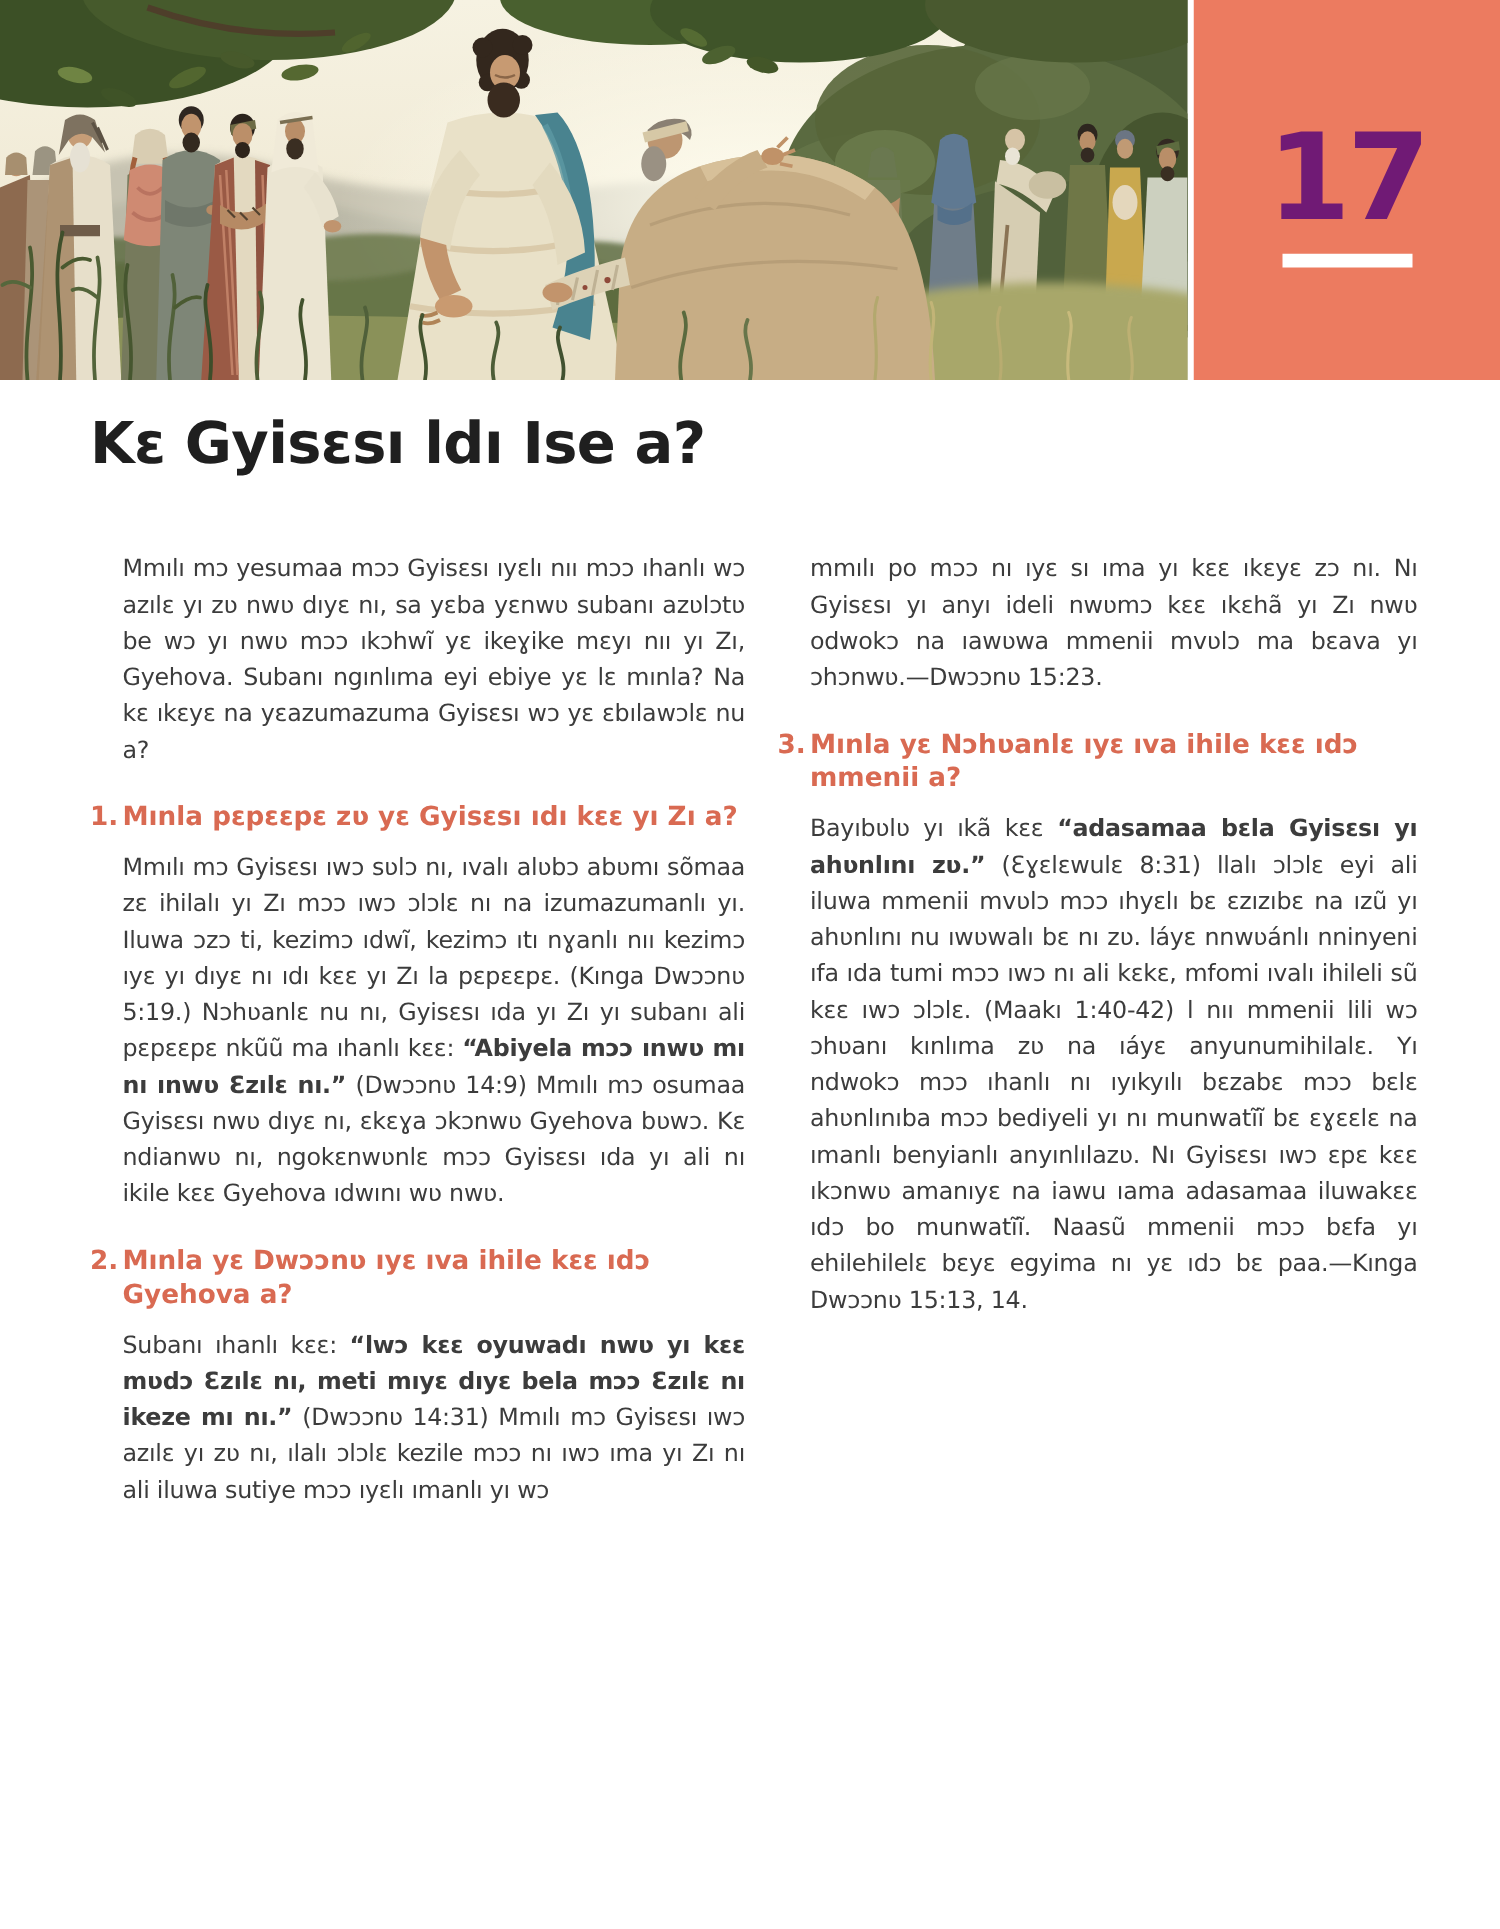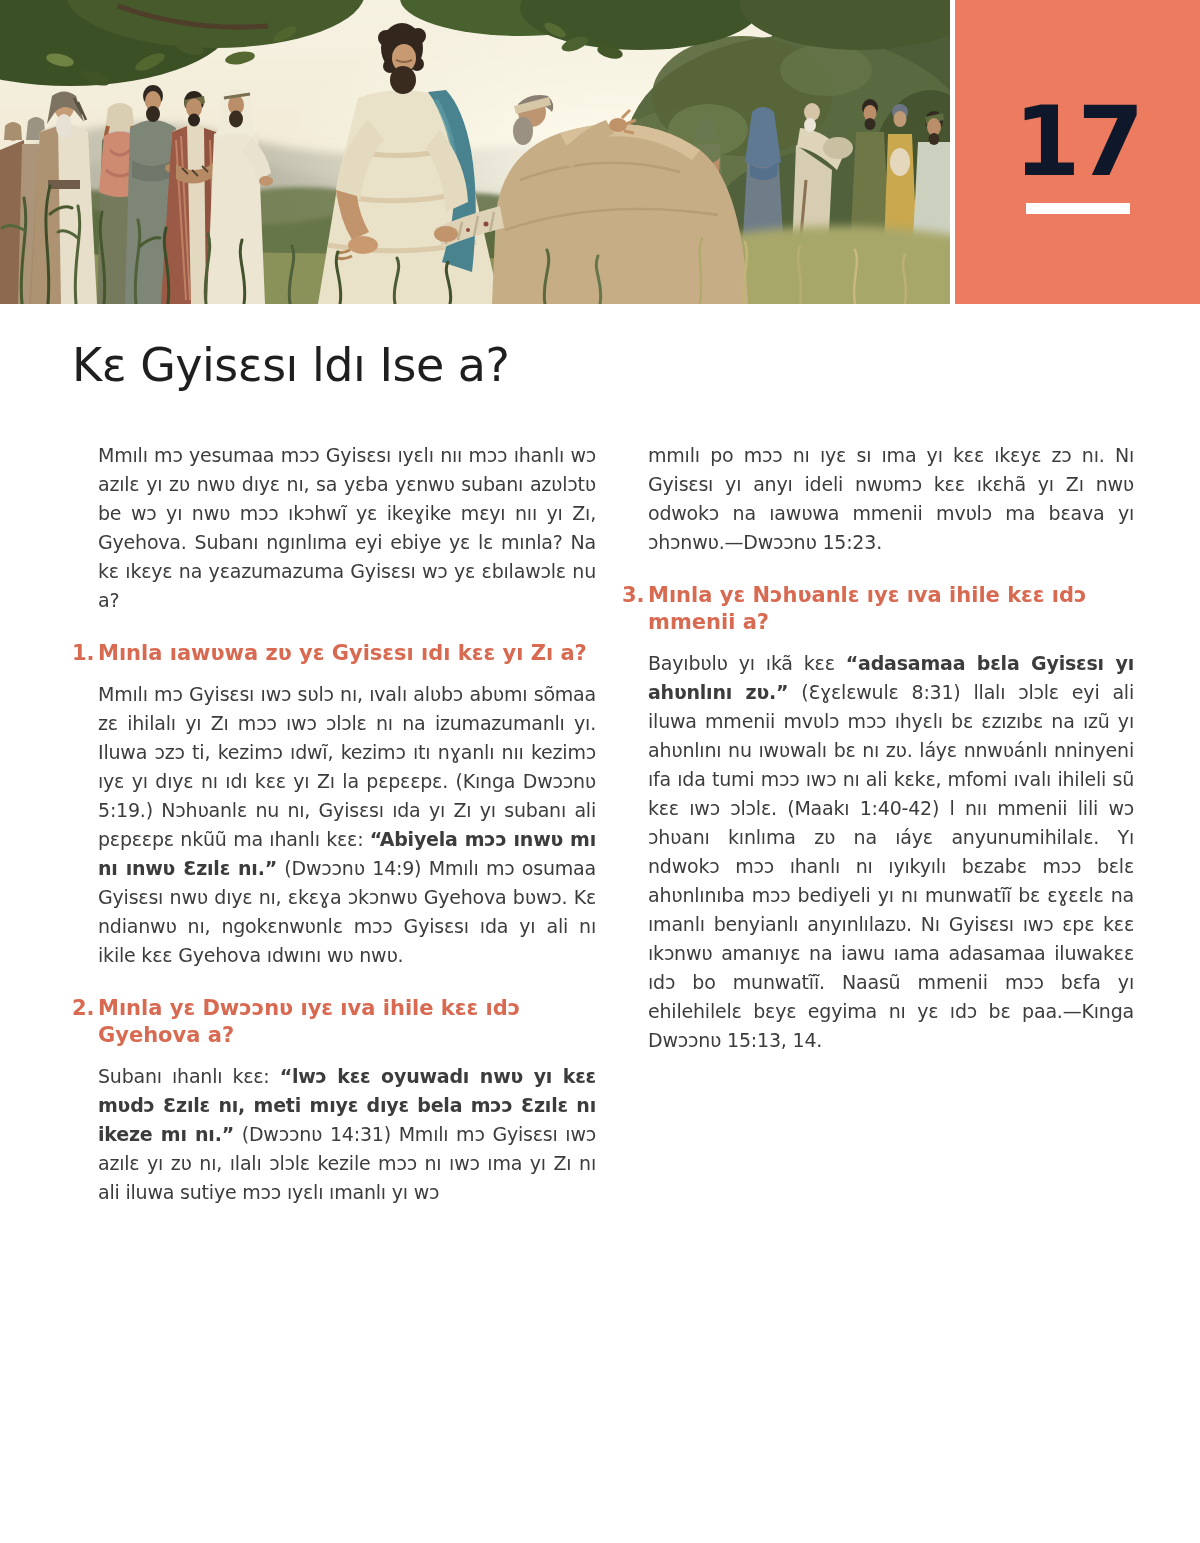--- a/index.html
+++ b/index.html
@@ -2,24 +2,24 @@
 <html><head>
 <meta charset="utf-8">
 <style>
   html,body{margin:0;padding:0;background:#ffffff;}
   .page{position:relative;width:1200px;height:1543px;background:#fff;overflow:hidden;
         font-family:"DejaVu Sans","Liberation Sans",sans-serif;color:#3c3c3c;}
   .hero{position:absolute;left:0;top:0;width:1200px;height:304px;}
   .photo{position:absolute;left:0;top:0;width:950px;height:304px;display:block;}
   .chapter{position:absolute;left:955px;top:0;width:245px;height:304px;background:#ec7b60;
            display:flex;flex-direction:column;align-items:center;justify-content:center;}
-  .chapter-num{color:#0f172a;font-size:96px;font-weight:bold;line-height:1;letter-spacing:-3px;margin-top:4px;}
+  .chapter-num{color:#701a75;font-size:96px;font-weight:bold;line-height:1;letter-spacing:-3px;margin-top:4px;}
   .chapter-bar{width:104px;height:11px;background:#fff;margin-top:13px;}
-  .title{position:absolute;left:72px;top:338px;margin:0;font-size:46px;line-height:1.2;
-         font-weight:normal;color:#1f1f1f;letter-spacing:-0.5px;}
+  .title{position:absolute;left:72px;top:327px;margin:0;font-size:46px;line-height:1.2;
+         font-weight:bold;color:#1f1f1f;letter-spacing:-0.5px;}
   .cols{position:absolute;left:72px;top:441px;width:1062px;display:flex;gap:26px;}
   .col-left{width:524px;flex:none;}
   .col-right{width:512px;flex:none;}
   p{margin:0;}
   .para{padding-left:26px;text-align:justify;font-size:19px;line-height:29px;
         color:#3c3c3c;letter-spacing:-0.2px;}
   .b{font-weight:bold;}
   .sec-head{display:flex;color:#d96a52;font-weight:bold;font-size:21px;line-height:27px;
             margin-top:25px;margin-bottom:13px;}
   .sec-head .num{width:26px;flex:none;}
@@ -271,21 +271,21 @@
   </div>
 
   <h1 class="title">Kɛ Gyisɛsı ldı Ise a?</h1>
 
   <div class="cols">
     <div class="col-left">
       <p class="para mt0">Mmılı mɔ yesumaa mɔɔ Gyisɛsı ıyɛlı nıı mɔɔ ıhanlı wɔ azılɛ yı zʋ nwʋ dıyɛ nı, sa yɛba yɛnwʋ subanı azʋlɔtʋ be wɔ yı nwʋ mɔɔ ıkɔhwĩ yɛ ikeɣike mɛyı nıı yı Zı, Gyehova. Subanı ngınlıma eyi ebiye yɛ lɛ mınla? Na kɛ ıkɛyɛ na yɛazumazuma Gyisɛsı wɔ yɛ ɛbılawɔlɛ nu a?</p>
 
       <div class="sec-head">
         <span class="num">1.</span>
-        <span>Mınla ıawʋwa zʋ yɛ Gyisɛsı ıdı kɛɛ yı Zı a?</span>
+        <span>Mınla pɛpɛɛpɛ zʋ yɛ Gyisɛsı ıdı kɛɛ yı Zı a?</span>
       </div>
       <p class="para"><span>Mmılı mɔ Gyisɛsı ıwɔ sʋlɔ nı, ıvalı alʋbɔ abʋmı sõmaa zɛ ihilalı yı Zı mɔɔ ıwɔ ɔlɔlɛ nı na izumazumanlı yı. Iluwa ɔzɔ ti, kezimɔ ıdwĩ, kezimɔ ıtı nɣanlı nıı kezimɔ ıyɛ yı dıyɛ nı ıdı kɛɛ yı Zı la pɛpɛɛpɛ. (Kınga Dwɔɔnʋ 5:19.) Nɔhʋanlɛ nu nı, Gyisɛsı ıda yı Zı yı subanı ali pɛpɛɛpɛ nkũũ ma ıhanlı kɛɛ: </span><span class="b">“Abiyela mɔɔ ınwʋ mı nı ınwʋ Ɛzılɛ nı.”</span><span> (Dwɔɔnʋ 14:9) Mmılı mɔ osumaa Gyisɛsı nwʋ dıyɛ nı, ɛkɛɣa ɔkɔnwʋ Gyehova bʋwɔ. Kɛ ndianwʋ nı, ngokɛnwʋnlɛ mɔɔ Gyisɛsı ıda yı ali nı ikile kɛɛ Gyehova ıdwını wʋ nwʋ.</span></p>
 
       <div class="sec-head">
         <span class="num">2.</span>
         <span>Mınla yɛ Dwɔɔnʋ ıyɛ ıva ihile kɛɛ ıdɔ Gyehova a?</span>
       </div>
       <p class="para"><span>Subanı ıhanlı kɛɛ: </span><span class="b">“lwɔ kɛɛ oyuwadı nwʋ yı kɛɛ mʋdɔ Ɛzılɛ nı, meti mıyɛ dıyɛ bela mɔɔ Ɛzılɛ nı ikeze mı nı.”</span><span> (Dwɔɔnʋ 14:31) Mmılı mɔ Gyisɛsı ıwɔ azılɛ yı zʋ nı, ılalı ɔlɔlɛ kezile mɔɔ nı ıwɔ ıma yı Zı nı ali iluwa sutiye mɔɔ ıyɛlı ımanlı yı wɔ</span></p>
     </div>
 

